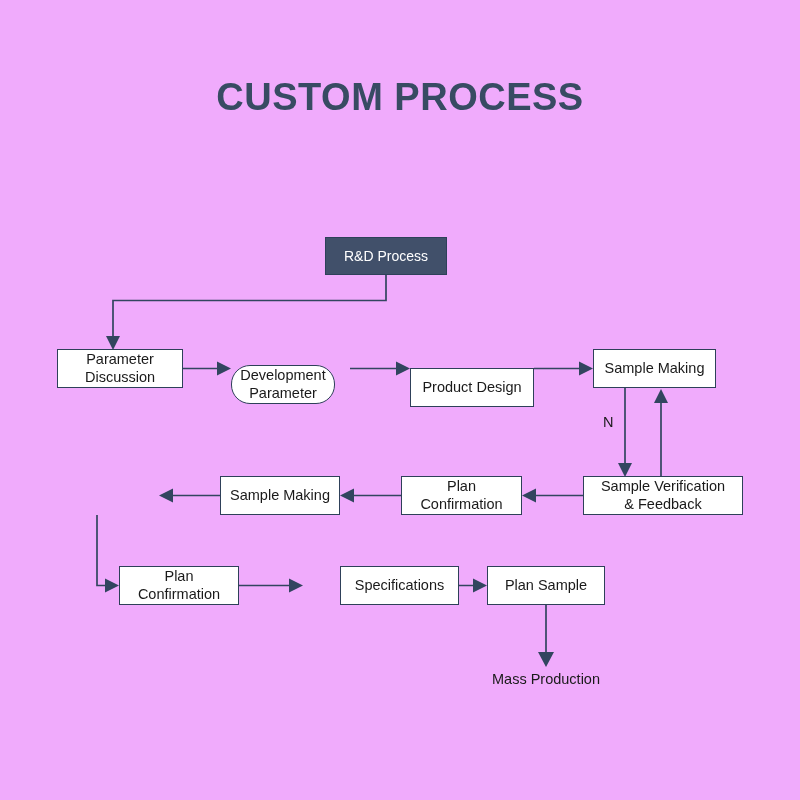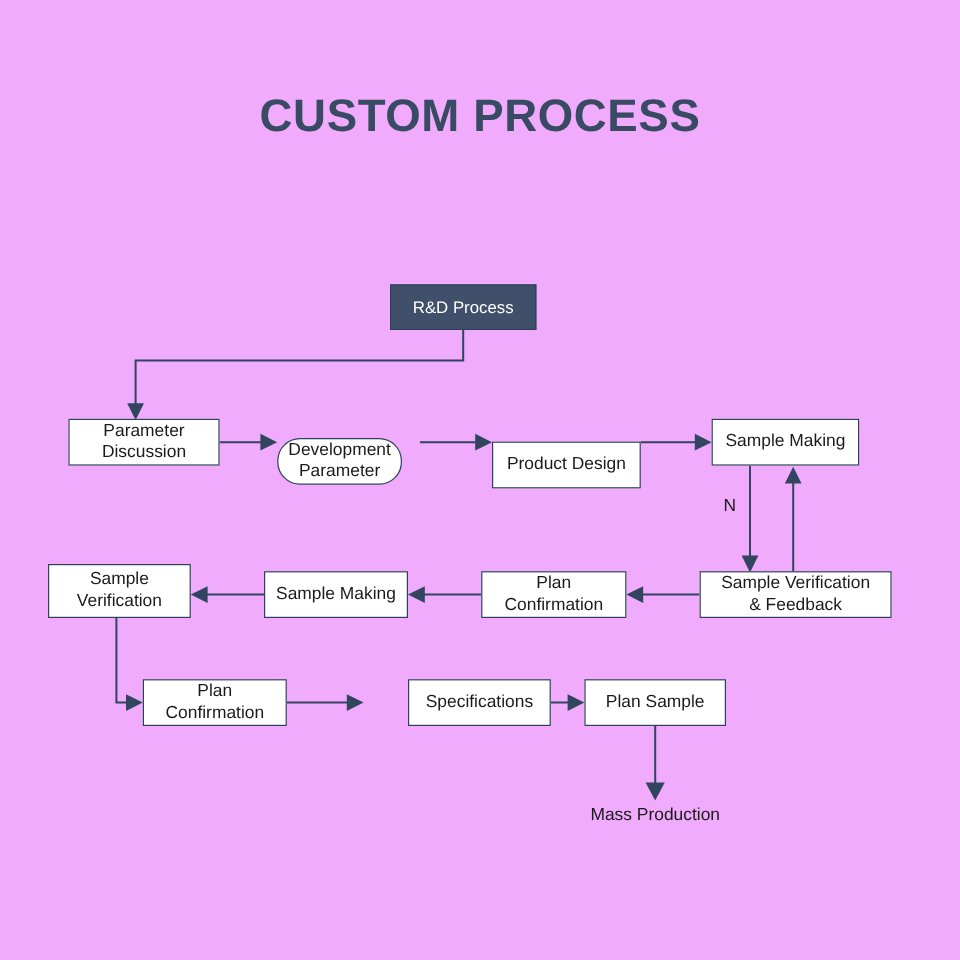--- a/index.html
+++ b/index.html
@@ -166,26 +166,20 @@
     <span>
       <span>Plan</span><br>
       <span>Confirmation</span>
     </span>
   </div>
 
   <div class="node" style="left:220px; top:476px; width:120px; height:39px;">
     <span>Sample Making</span>
   </div>
 
-  <div class="node" style="left:40px; top:470px; width:119px; height:45px;">
-    <span>
-      <span>Sample</span><br>
-      <span>Verification</span>
-    </span>
-  </div>
 
   <div class="node" style="left:119px; top:566px; width:120px; height:39px;">
     <span>
       <span>Plan</span><br>
       <span>Confirmation</span>
     </span>
   </div>
 
   <div class="node" style="left:303px; top:566px; width:119px; height:39px;margin-left:37px;">
     <span>Specifications</span>

